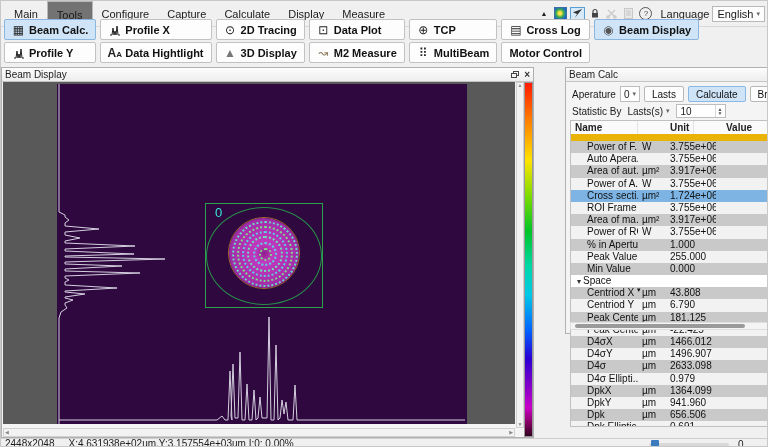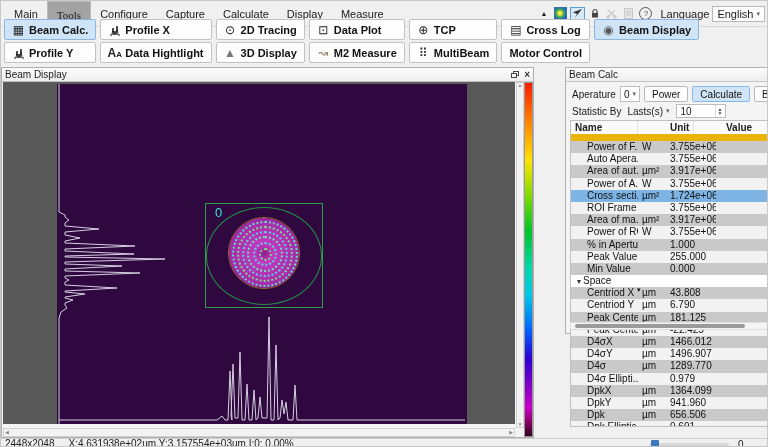--- a/index.html
+++ b/index.html
@@ -1,21 +1,21 @@
 <!DOCTYPE html>
 <html><head>
 <meta charset="utf-8">
 <style>
   html,body{margin:0;padding:0;background:#e8e8e8;}
   .app{position:relative;width:768px;height:447px;background:#f0f0f0;font-family:"Liberation Sans",sans-serif;overflow:hidden;border:1px solid #c8c8c8;box-sizing:border-box;}
   
   .menubar{position:absolute;left:0;top:0;width:768px;height:26px;background:#f0f0f0;border-bottom:1px solid #d8d8d8;display:flex;align-items:center;justify-content:space-between;box-sizing:border-box;}
   .menu-items{display:flex;height:100%;align-items:stretch;padding-left:4px;}
   .mitem{font-size:11px;color:#1a1a1a;padding:1px 9px 0 9px;display:flex;align-items:center;cursor:default;}
-  .mitem.active{background:#a3a3a3;border:1px solid #b8b8b8;border-bottom:none;font-family:Liberation Serif, serif;}
+  .mitem.active{background:#737373;border:1px solid #b8b8b8;border-bottom:none;}
   .menu-right{display:flex;align-items:center;gap:3px;padding-right:4px;}
   .mi-wrap{display:flex;align-items:center;gap:2px;}
   .mico{width:15px;height:14px;display:flex;align-items:center;justify-content:center;}
   .mico.active{background:#d8eaf8;border:1px solid #5a9fd4;box-sizing:border-box;}
   .mico.disabled{opacity:.45;}
   .cmap{display:inline-block;width:11px;height:11px;border:1px solid #3a6ea5;background:radial-gradient(circle at 45% 48%,#ffe24a 0 18%,#3fae49 45%,#1b66c9 78%);}
   .help-c{display:inline-block;width:11px;height:11px;border:1px solid #555;border-radius:50%;font-size:8px;line-height:11px;text-align:center;color:#444;}
   .lang-label{font-size:11px;color:#1a1a1a;margin-left:4px;}
   .lang-select{display:flex;align-items:center;gap:3px;background:#fdfdfd;border:1px solid #b8b8b8;font-size:11px;color:#1a1a1a;padding:0 4px;height:14px;}
   .caret{font-size:7px;color:#666;}
@@ -304,21 +304,21 @@
         <span class="float-ic"></span>
         <span class="close-ic">×</span>
       </span>
     </div>
     <div class="bc-row1">
       <span class="bc-label">Aperature</span>
       <span class="bc-dd">
         <span>0</span>
         <span class="caret">▾</span>
       </span>
-      <span class="bc-btn">Power</span>
+      <span class="bc-btn">Lasts</span>
       <span class="bc-btn primary">Calculate</span>
       <span class="bc-btn">Breakpoint</span>
     </div>
     <div class="bc-row2">
       <span class="bc-label">Statistic By</span>
       <span class="bc-dd" style="border:none;background:none;">
         <span>Lasts(s)</span>
         <span class="caret">▾</span>
       </span>
       <span class="spin">
@@ -457,21 +457,21 @@
           <div class="t-row white">
             <span class="n">D4σY</span>
             <span>µm</span>
             <span>1496.907</span>
             <span></span>
             <span></span>
           </div>
           <div class="t-row gray">
             <span class="n">D4σ</span>
             <span>µm</span>
-            <span>1289.770</span>
+            <span>2633.098</span>
             <span></span>
             <span></span>
           </div>
           <div class="t-row white">
             <span class="n">D4σ Ellipti...</span>
             <span></span>
             <span>0.979</span>
             <span></span>
             <span></span>
           </div>

